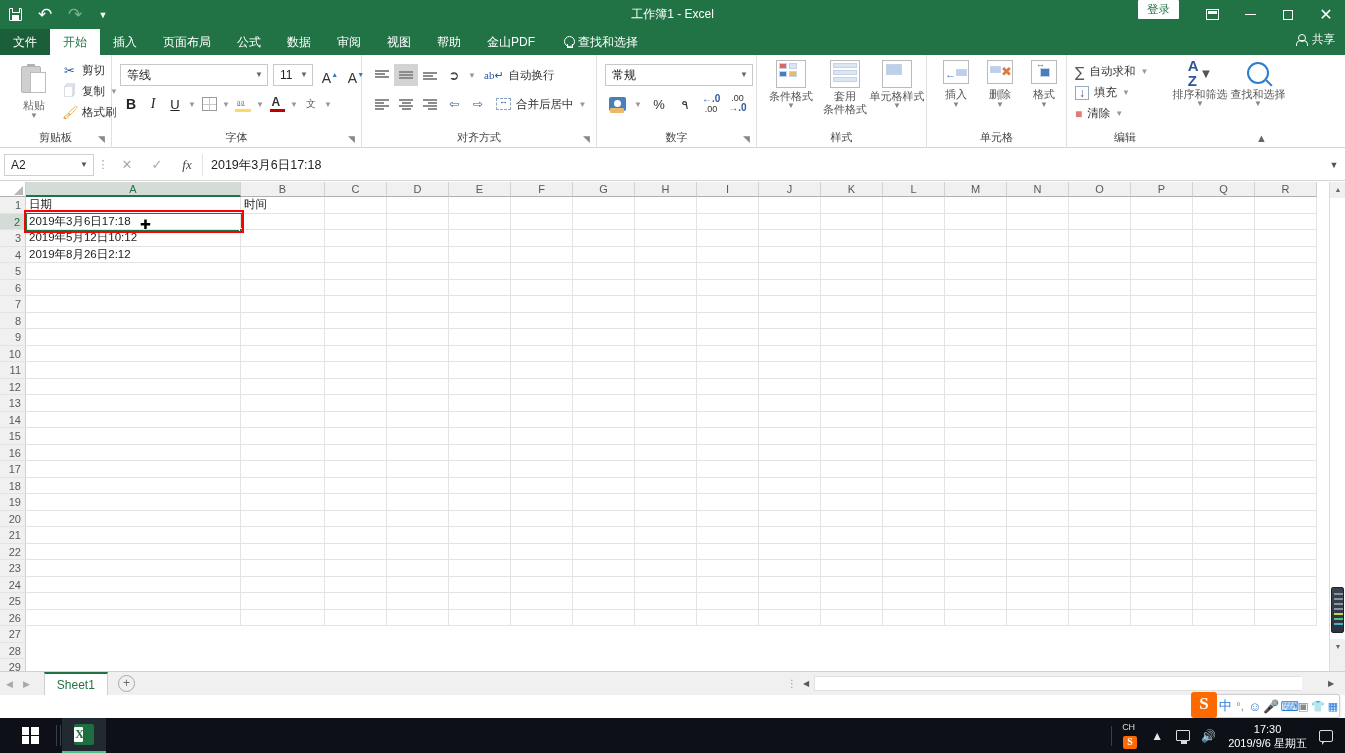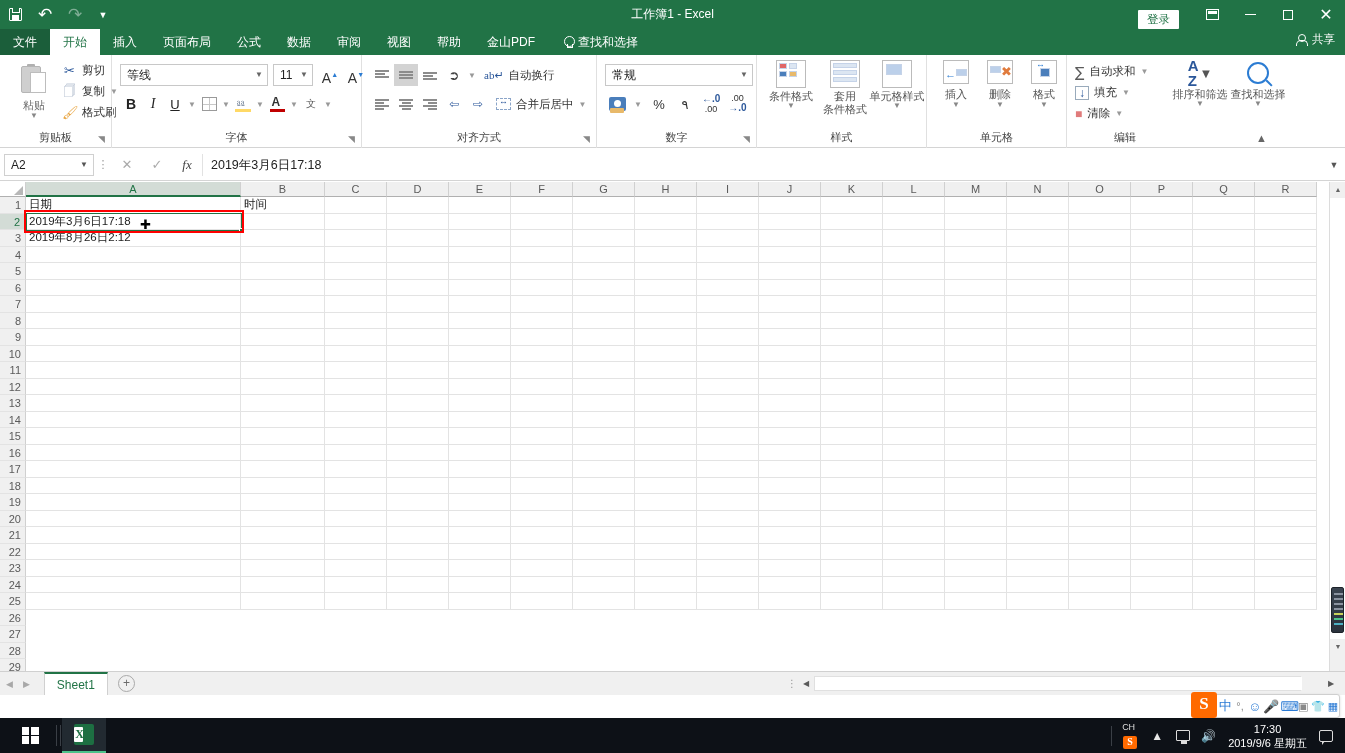--- a/index.html
+++ b/index.html
@@ -34,21 +34,21 @@
   .save-glyph::after {
     content: ""; position: absolute; bottom: 0px; left: 2px; width: 7px; height: 5px;
     background: #ffffff;
   }
   .undo-glyph, .redo-glyph { font-size: 17px; line-height: 1; }
   .title-text {
     position: absolute; top: 0; left: 0; width: 1345px; height: 29px;
     line-height: 29px; text-align: center;
     color: #ffffff; font-size: 12px;
   }
-  .win-controls { position: absolute; top: 0; right: 0; height: 29px; display: flex; align-items: flex-end; }
+  .win-controls { position: absolute; top: 0; right: 0; height: 29px; display: flex; align-items: flex-start; }
   .signin-btn {
     height: 19px; padding: 0 9px; margin-right: 14px;
     background: #ffffff; color: #217346; font-size: 11.5px;
     line-height: 19px; border-radius: 1px;
   }
   .wc {
     width: 38px; height: 29px; display: flex; align-items: center; justify-content: center;
     color: #ffffff; font-size: 13px;
   }
   .ribbon-display-glyph {
@@ -957,20 +957,40 @@
           <div class="cell" style="width: 62px;"></div>
           <div class="cell" style="width: 62px;"></div>
           <div class="cell" style="width: 62px;"></div>
           <div class="cell" style="width: 62px;"></div>
           <div class="cell" style="width: 62px;"></div>
           <div class="cell" style="width: 62px;"></div>
           <div class="cell" style="width: 62px;"></div>
           <div class="cell" style="width: 62px;"></div>
         </div>
         <div class="cellrow">
+          <div class="cell" style="width: 215px;">2019年5月12日10:12</div>
+          <div class="cell" style="width: 84px;"></div>
+          <div class="cell" style="width: 62px;"></div>
+          <div class="cell" style="width: 62px;"></div>
+          <div class="cell" style="width: 62px;"></div>
+          <div class="cell" style="width: 62px;"></div>
+          <div class="cell" style="width: 62px;"></div>
+          <div class="cell" style="width: 62px;"></div>
+          <div class="cell" style="width: 62px;"></div>
+          <div class="cell" style="width: 62px;"></div>
+          <div class="cell" style="width: 62px;"></div>
+          <div class="cell" style="width: 62px;"></div>
+          <div class="cell" style="width: 62px;"></div>
+          <div class="cell" style="width: 62px;"></div>
+          <div class="cell" style="width: 62px;"></div>
+          <div class="cell" style="width: 62px;"></div>
+          <div class="cell" style="width: 62px;"></div>
+          <div class="cell" style="width: 62px;"></div>
+        </div>
+        <div class="cellrow">
           <div class="cell" style="width: 215px;">2019年8月26日2:12</div>
           <div class="cell" style="width: 84px;"></div>
           <div class="cell" style="width: 62px;"></div>
           <div class="cell" style="width: 62px;"></div>
           <div class="cell" style="width: 62px;"></div>
           <div class="cell" style="width: 62px;"></div>
           <div class="cell" style="width: 62px;"></div>
           <div class="cell" style="width: 62px;"></div>
           <div class="cell" style="width: 62px;"></div>
           <div class="cell" style="width: 62px;"></div>

